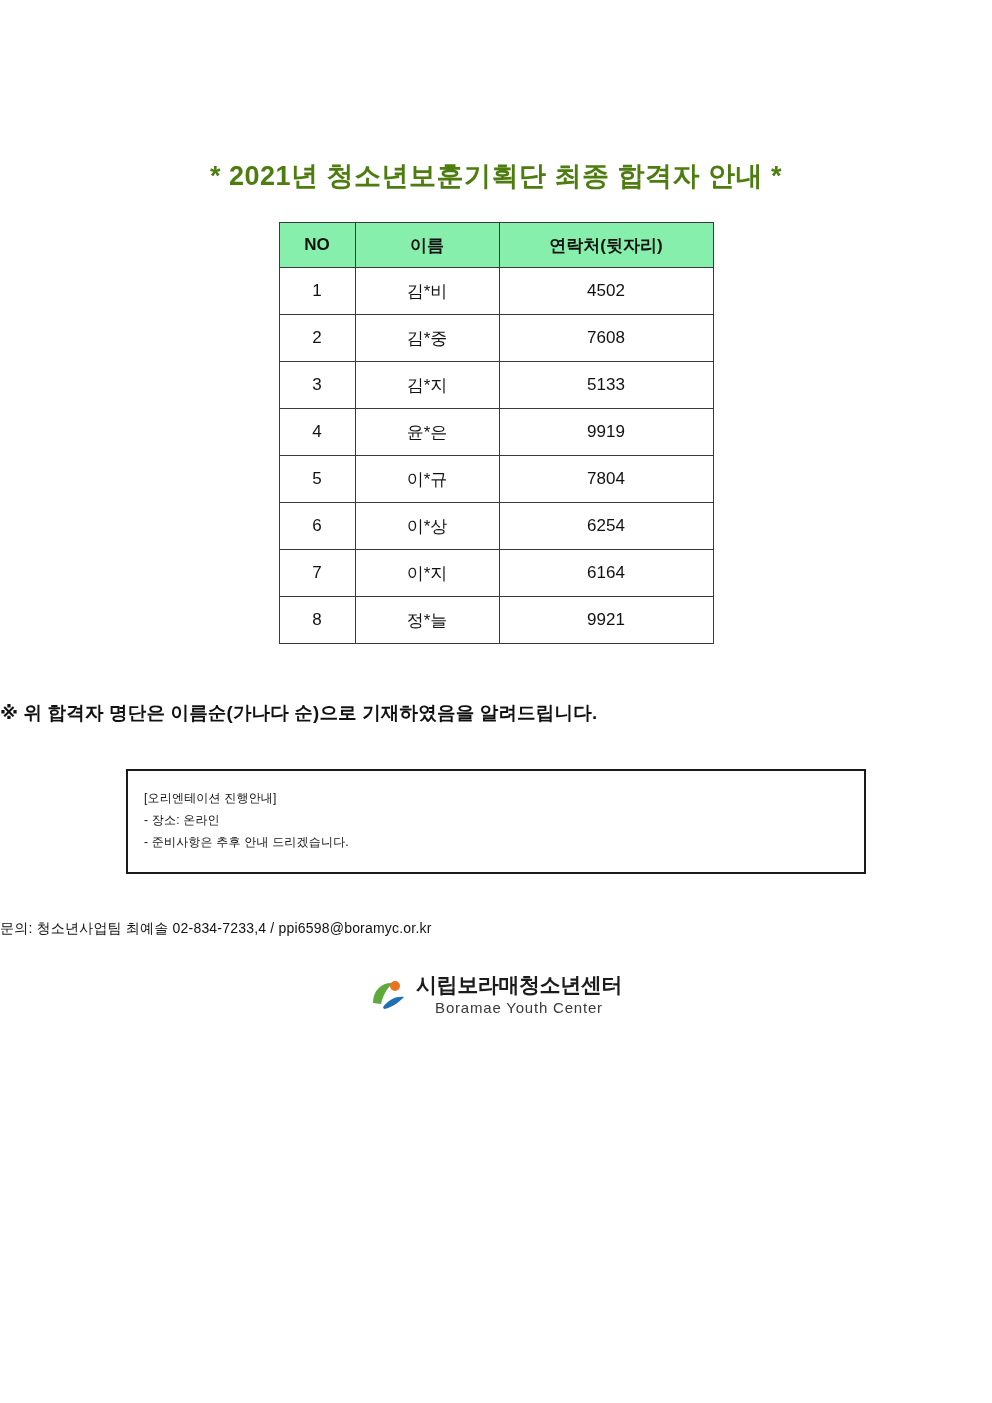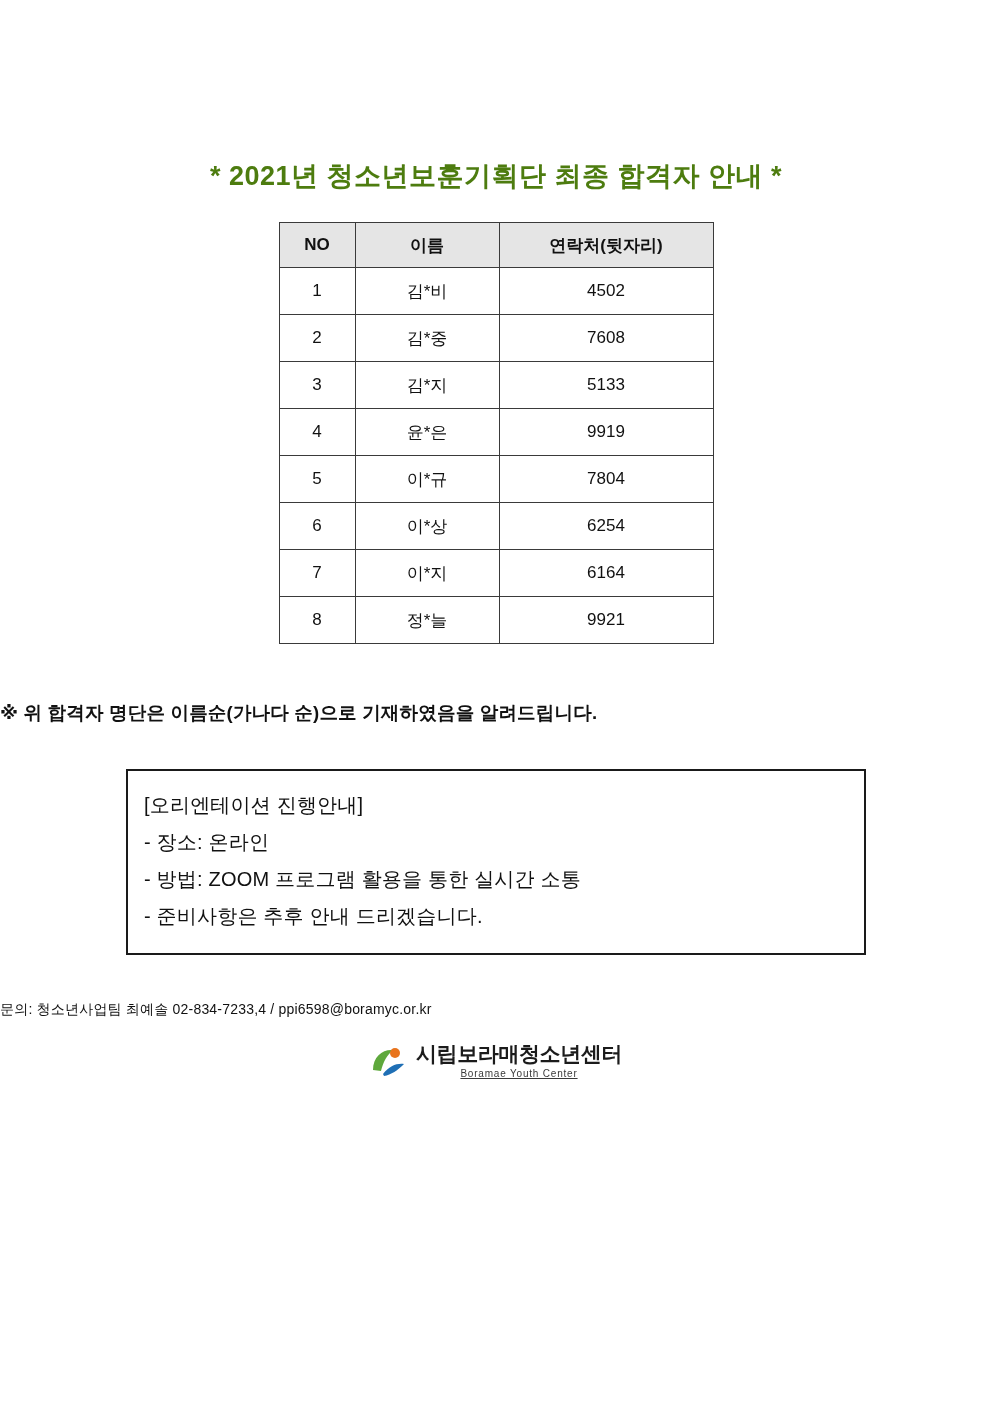--- a/index.html
+++ b/index.html
@@ -48,21 +48,21 @@
   table.result-table th,
   table.result-table td {
     border: 1px solid #3a3a3a;
     text-align: center;
     font-size: 17px;
     height: 46px;
     padding: 0;
     color: #111111;
   }
   table.result-table th {
-    background: #e5e5e5;
+    background: #86efac;
     font-weight: bold;
     height: 44px;
   }
   table.result-table col.c-no { width: 76px; }
   table.result-table col.c-name { width: 144px; }
   table.result-table col.c-phone { width: 214px; }
 
   
   .notes {
     margin-top: 56px;
@@ -78,40 +78,40 @@
 
   
   .info-box {
     margin: 44px 0 0 126px;
     width: 740px;
     border: 2px solid #1a1a1a;
     box-sizing: border-box;
     padding: 16px 0 18px 16px;
   }
   .info-line {
-    font-size: 20px;
+    font-size: 12px;
     color: #111111;
     line-height: 1.85;
     letter-spacing: 0.2px;
     white-space: nowrap;
   }
 
   
   .contact {
     margin-top: 46px;
     text-align: left;
     font-size: 14px;
     color: #111111;
     letter-spacing: 0.2px;
     white-space: nowrap;
   }
 
   
   .logo-area {
-    margin-top: 24px;
+    margin-top: 36px;
     display: flex;
     justify-content: center;
     align-items: center;
     gap: 10px;
   }
   .logo-mark {
     width: 36px;
     height: 34px;
     position: relative;
     flex: none;
@@ -122,26 +122,25 @@
     align-items: flex-start;
     line-height: 1;
   }
   .logo-main {
     font-size: 21px;
     font-weight: bold;
     color: #1b1b1b;
     letter-spacing: -0.4px;
   }
   .logo-sub {
-    font-size: 10px;
+    font-size: 15px;
     color: #3a3a3a;
     margin-top: 5px;
     letter-spacing: 0.8px;
     align-self: center;
-    text-decoration: underline;
   }
 </style>
 </head>
 <body>
 
 <div class="page">
 
   <div class="doc-title">* 2021년 청소년보훈기획단 최종 합격자 안내 *</div>
 
   <div class="table-wrap">
@@ -203,21 +202,20 @@
     </table>
   </div>
 
   <div class="notes">
     <div class="note-line">※ 위 합격자 명단은 이름순(가나다 순)으로 기재하였음을 알려드립니다.</div>
   </div>
 
   <div class="info-box">
     <div class="info-line">[오리엔테이션 진행안내]</div>
     <div class="info-line">- 장소: 온라인</div>
-    <div class="info-line">- 방법: ZOOM 프로그램 활용을 통한 실시간 소통</div>
     <div class="info-line">- 준비사항은 추후 안내 드리겠습니다.</div>
   </div>
 
   <div class="contact">문의: 청소년사업팀 최예솔 02-834-7233,4 / ppi6598@boramyc.or.kr</div>
 
   <div class="logo-area">
     <span class="logo-mark">
       <svg width="36" height="34" viewBox="0 0 36 34" xmlns="http://www.w3.org/2000/svg">
         <path d="M3 26 C3 12, 13 5, 23 6 C17 11, 13 18, 11 27 Z" fill="#5ea83c"></path>
         <path d="M13 30 C19 22, 27 19, 34 20 C28 26, 21 31, 14 32 Z" fill="#1f6fb5"></path>

